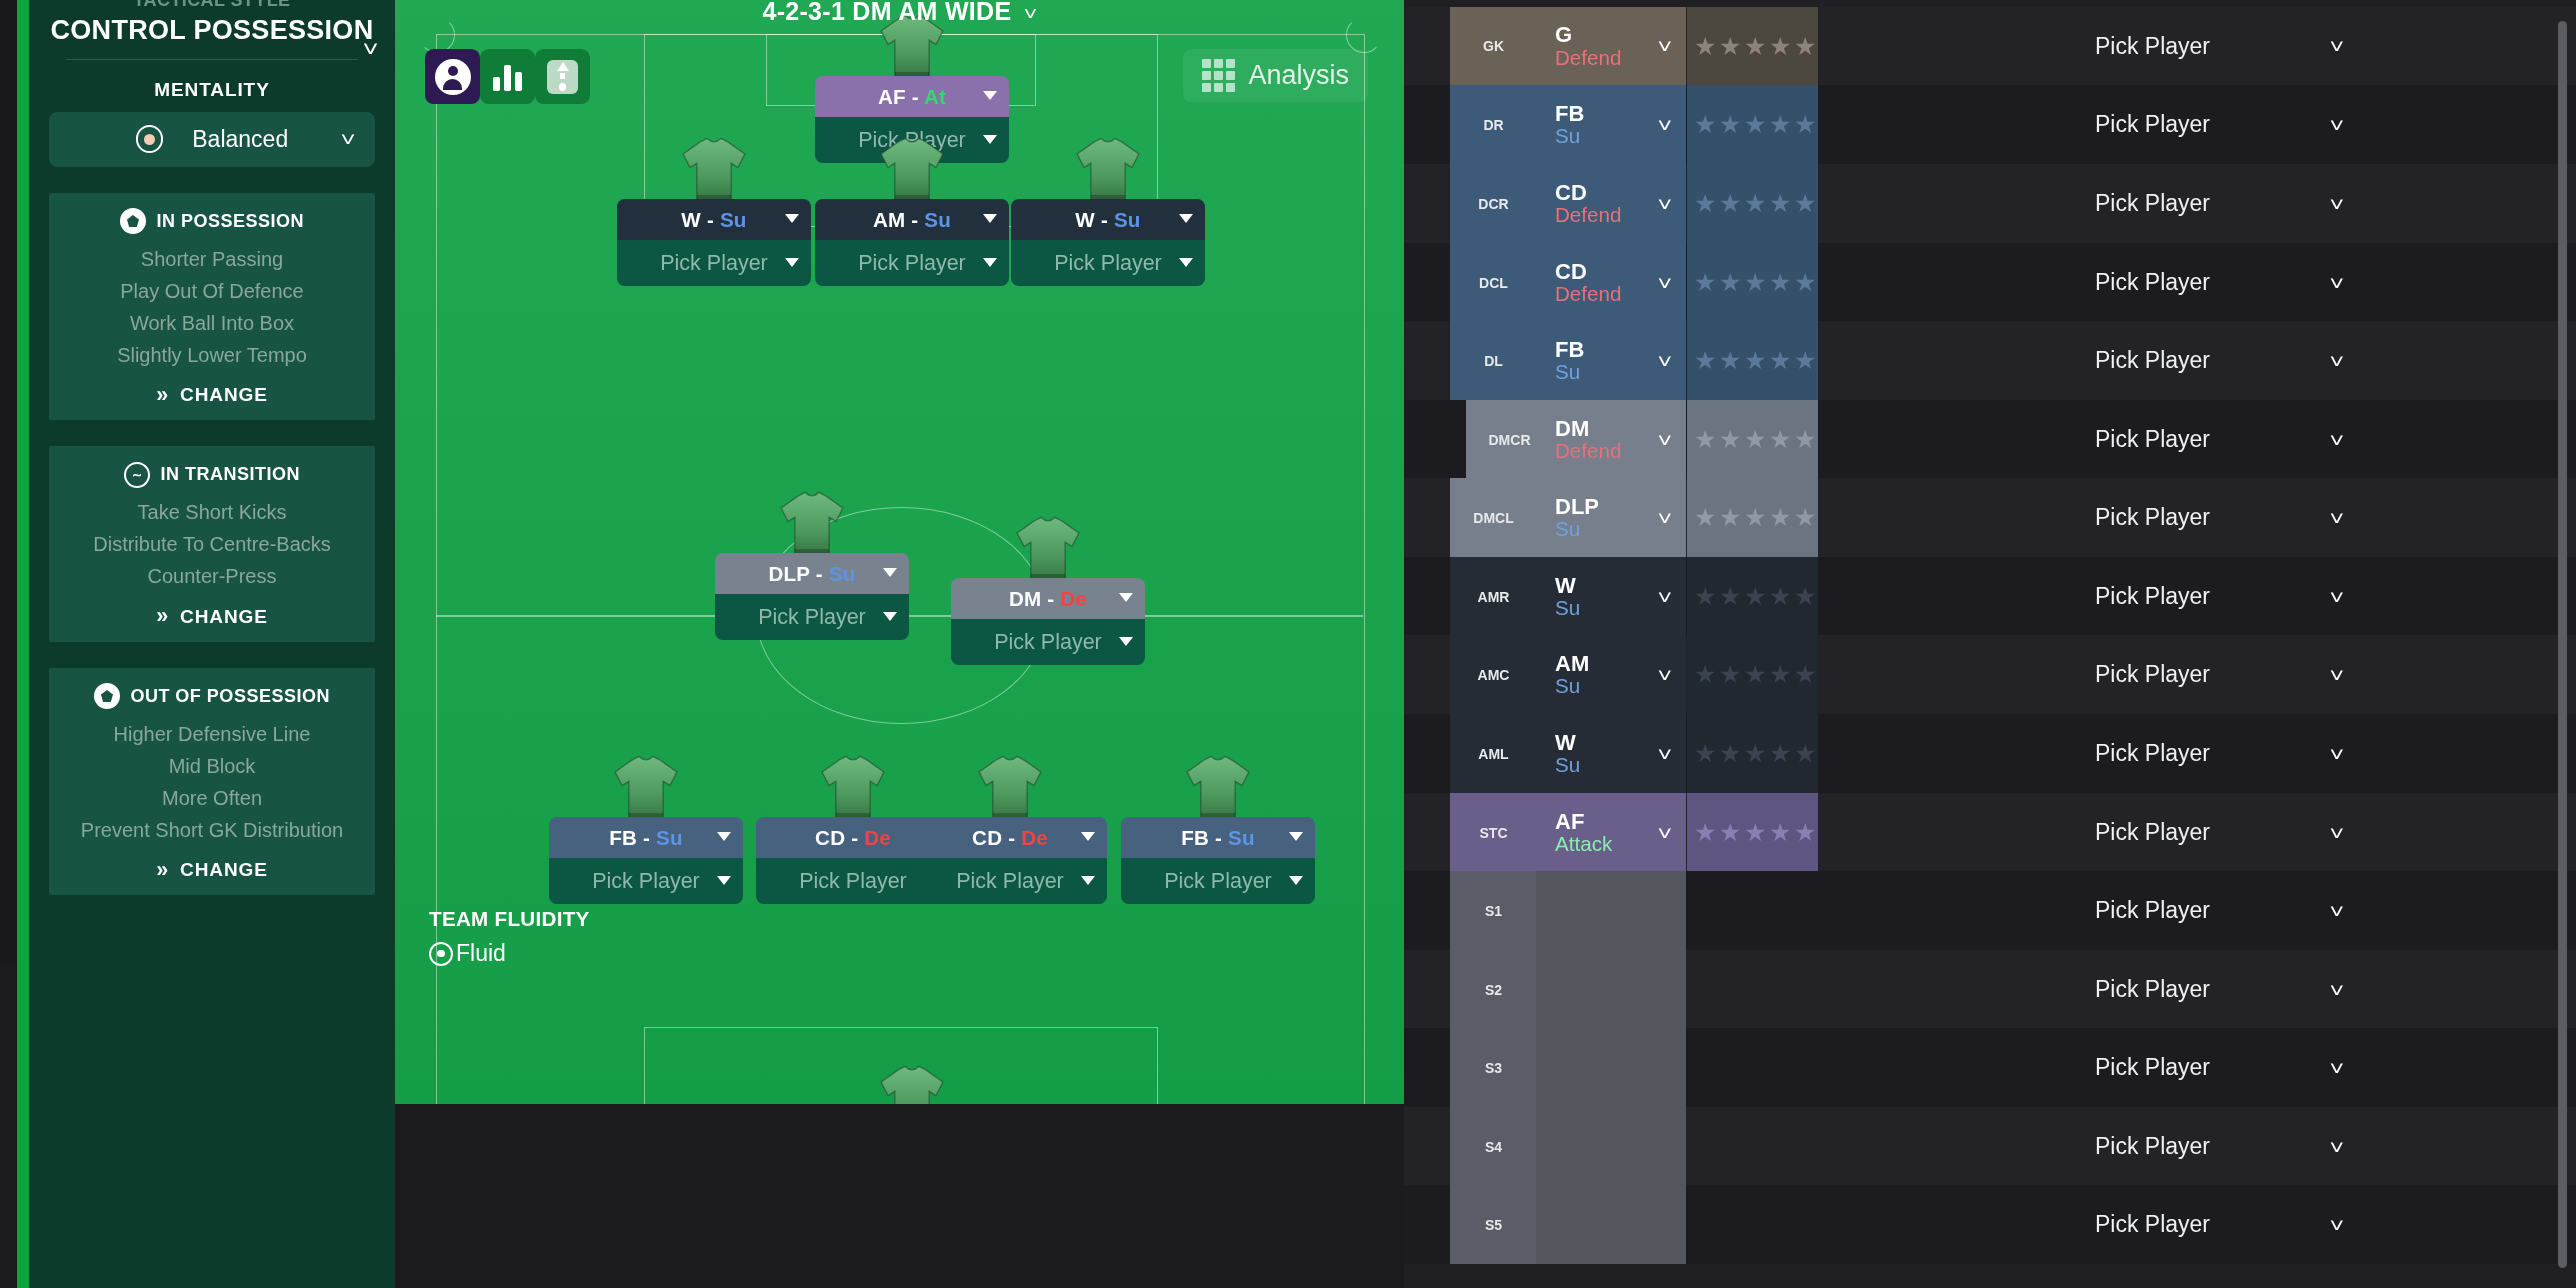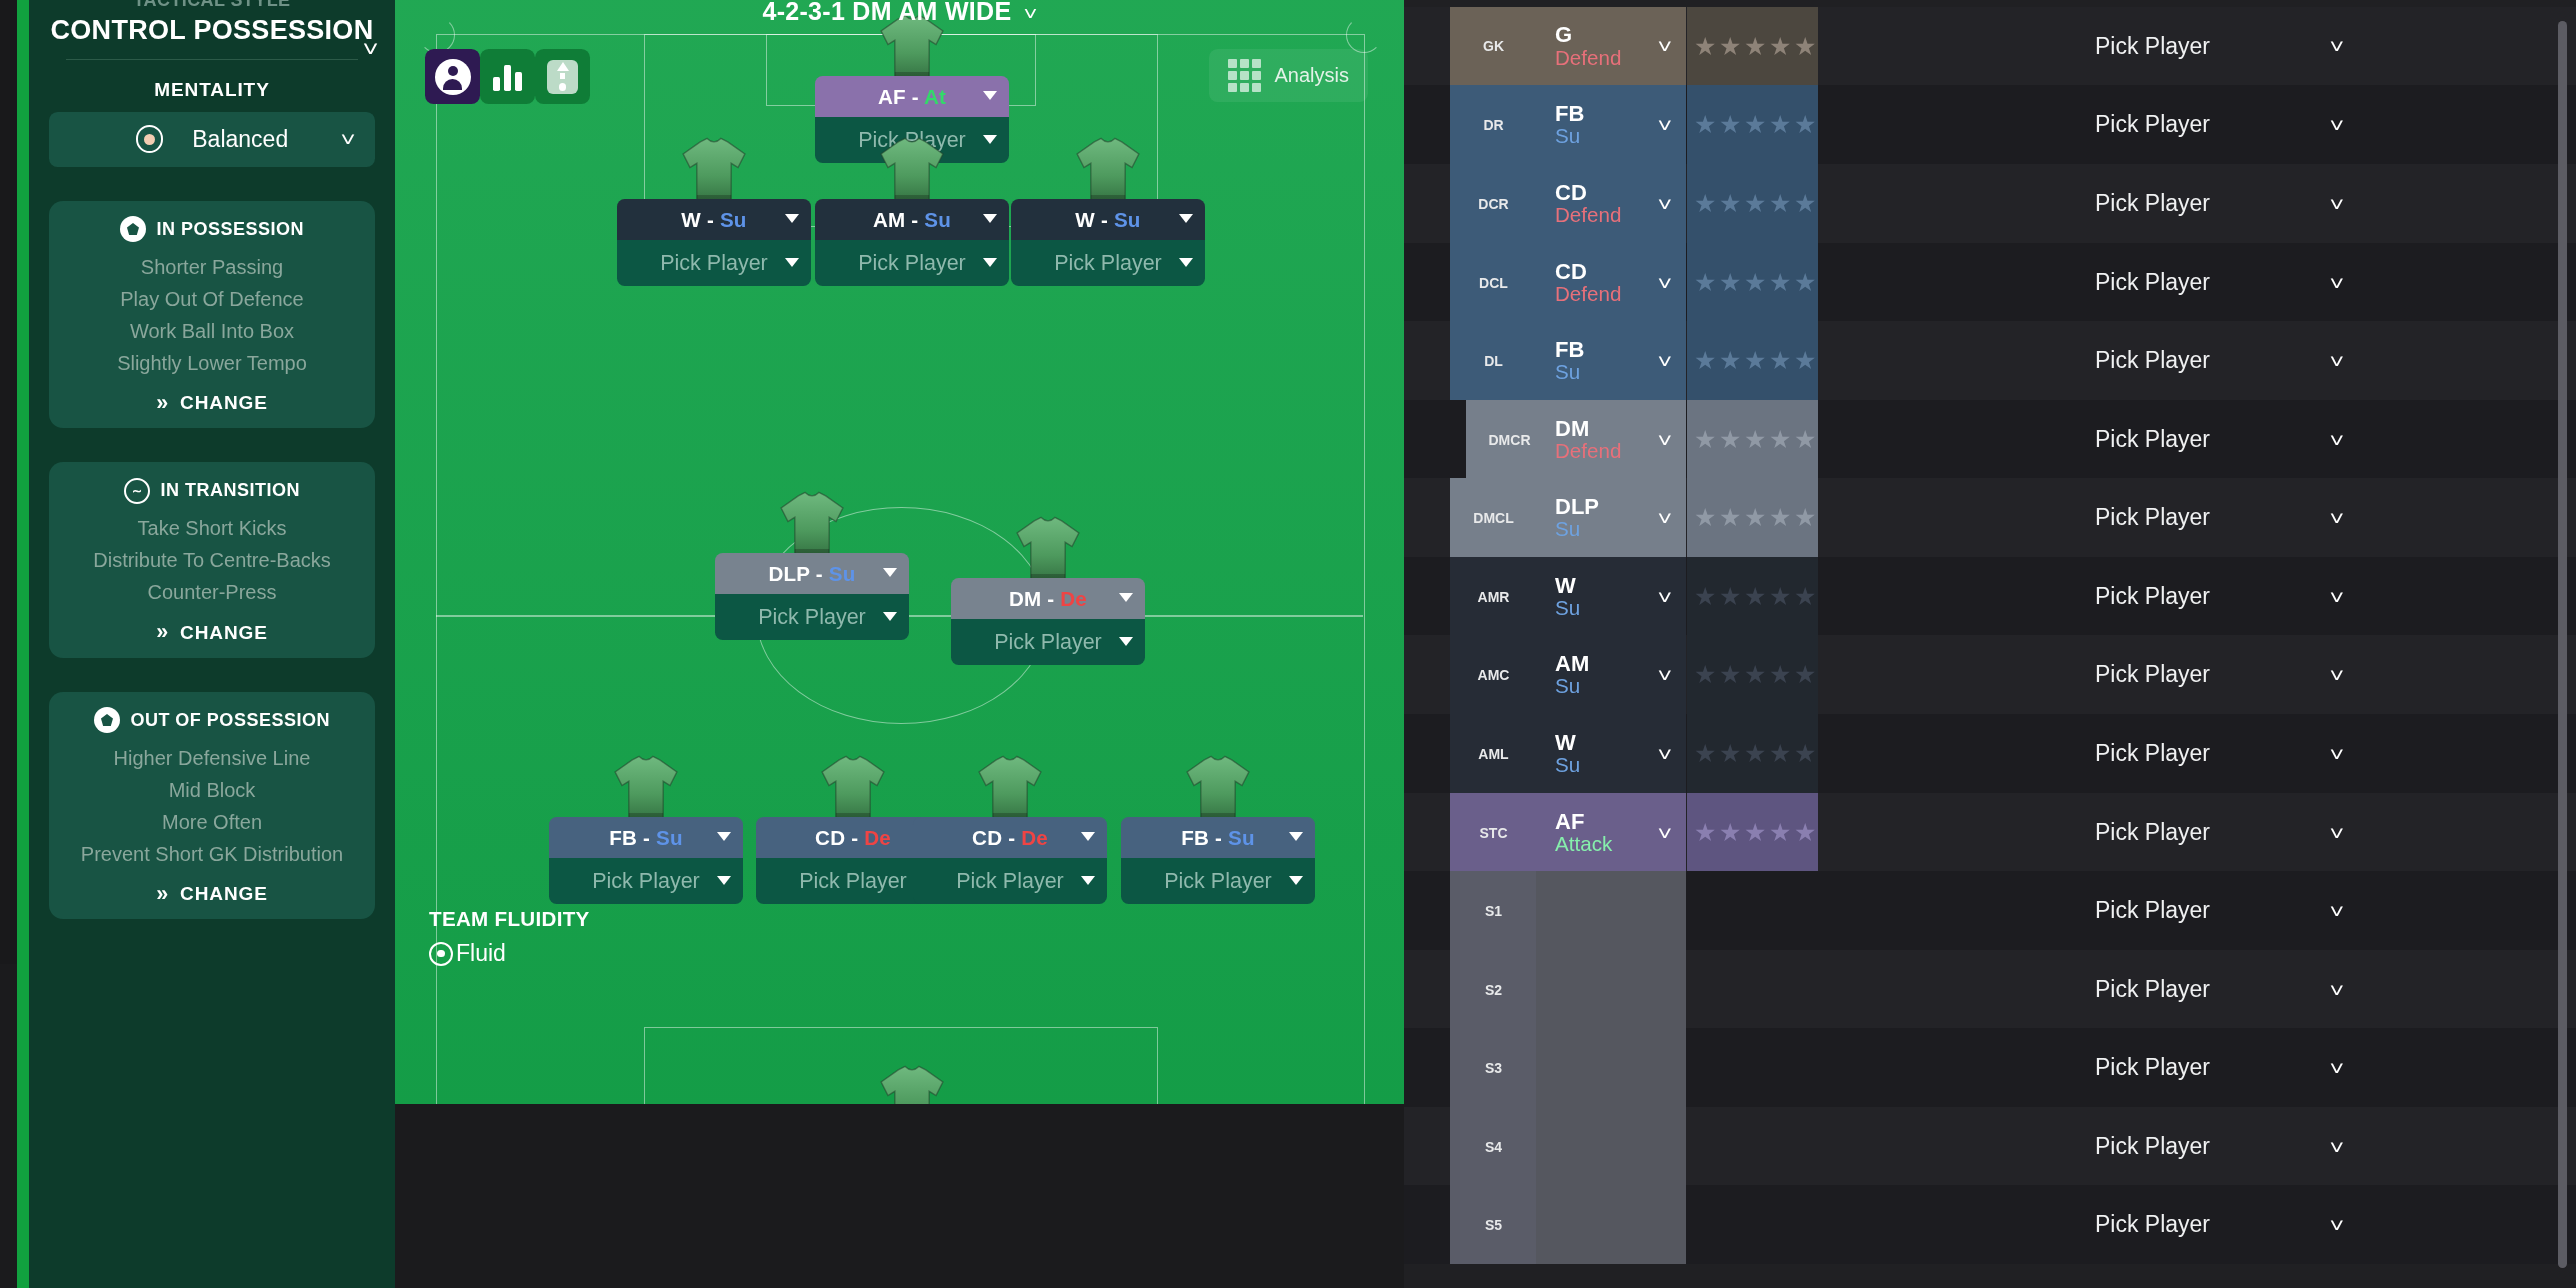--- a/index.html
+++ b/index.html
@@ -19,21 +19,21 @@
            text-transform:uppercase;margin-top:3.4px;}
   .ts-chev{position:absolute;right:6.9px;top:29px;color:#fff;font-size:22px;line-height:1;}
   .ts-rule{width:292px;height:1.7px;background:#2c5a48;margin:12px 0 19px 0;}
 
   .mentality-label{font-size:19px;font-weight:bold;color:#ffffff;letter-spacing:0.9px;margin-bottom:10.3px;}
   .mentality-box{width:326px;height:55px;background:#185444;border-radius:8.6px;
                  display:flex;align-items:center;justify-content:center;gap:29px;position:relative;}
   .mentality-text{font-size:23px;color:#ffffff;}
   .mentality-chev{position:absolute;right:20.6px;color:#fff;font-size:20.6px;}
 
-  .icard{width:326px;background:#185444;border-radius:14px;margin-top:34px;
+  .icard{width:326px;background:#185444;border-radius:2px;margin-top:26px;
          padding:15.5px 0 13.7px 0;display:flex;flex-direction:column;align-items:center;}
   .icard-head{display:flex;align-items:center;gap:10.3px;margin-bottom:8.6px;}
   .icard-title{font-size:18px;font-weight:bold;color:#ffffff;letter-spacing:0.5px;text-transform:uppercase;}
   .icard-item{font-size:20px;color:#8aa79c;line-height:32px;text-align:center;max-width:301px;}
   .icard-change{display:flex;align-items:center;gap:12px;margin-top:13.7px;}
   .icard-change .chg-txt{font-size:19px;font-weight:bold;color:#ffffff;letter-spacing:0.9px;}
   .dblchev{color:#fff;font-size:21.5px;font-weight:bold;line-height:1;}
   .ball-ico{width:26px;height:26px;border-radius:50%;background:#fff;position:relative;}
   .ball-ico:after{content:"";position:absolute;left:6.9px;top:6.9px;width:12px;height:12px;
                   background:#185444;clip-path:polygon(50% 0%,100% 38%,82% 100%,18% 100%,0% 38%);}
@@ -69,21 +69,21 @@
   .up-ico{width:31px;height:34px;border-radius:6px;background:rgba(255,255,255,.72);
           display:flex;flex-direction:column;align-items:center;justify-content:center;gap:2.6px;}
   .up-ico .arr{width:0;height:0;border-left:6.9px solid transparent;border-right:6.9px solid transparent;border-bottom:9.4px solid #fff;}
   .up-ico .stem{width:4.3px;height:6px;background:#fff;margin-top:-0.9px;}
   .up-ico .pt{width:7.7px;height:7.7px;border-radius:50%;background:#fff;margin-top:1.7px;}
 
   .analysis-btn{position:absolute;right:36px;top:49px;height:53px;background:rgba(255,255,255,.07);
                 border-radius:8.6px;display:flex;align-items:center;gap:13.7px;padding:0 19px;z-index:10;}
   .grid-ico{display:grid;grid-template-columns:repeat(3,8.6px);grid-template-rows:repeat(3,8.6px);gap:3.4px;}
   .grid-ico i{background:rgba(255,255,255,.65);border-radius:0.9px;display:block;}
-  .analysis-txt{font-size:20px;color:#e3f2e8;}
+  .analysis-txt{font-size:27px;color:#e3f2e8;}
 
   .fluidity{position:absolute;left:34px;bottom:137px;z-index:9;}
   .fl-title{font-size:20.6px;font-weight:bold;color:#fff;letter-spacing:0.3px;text-transform:uppercase;}
   .fl-row{display:flex;align-items:center;gap:3px;margin-top:8.6px;}
   .fl-txt{font-size:23px;color:#fff;}
   .fl-ico{width:24px;height:24px;border-radius:50%;border:2.6px solid #fff;box-sizing:border-box;
           display:flex;align-items:center;justify-content:center;}
   .fl-ico .d{width:7.7px;height:7.7px;border-radius:50%;background:#fff;}
 
   

